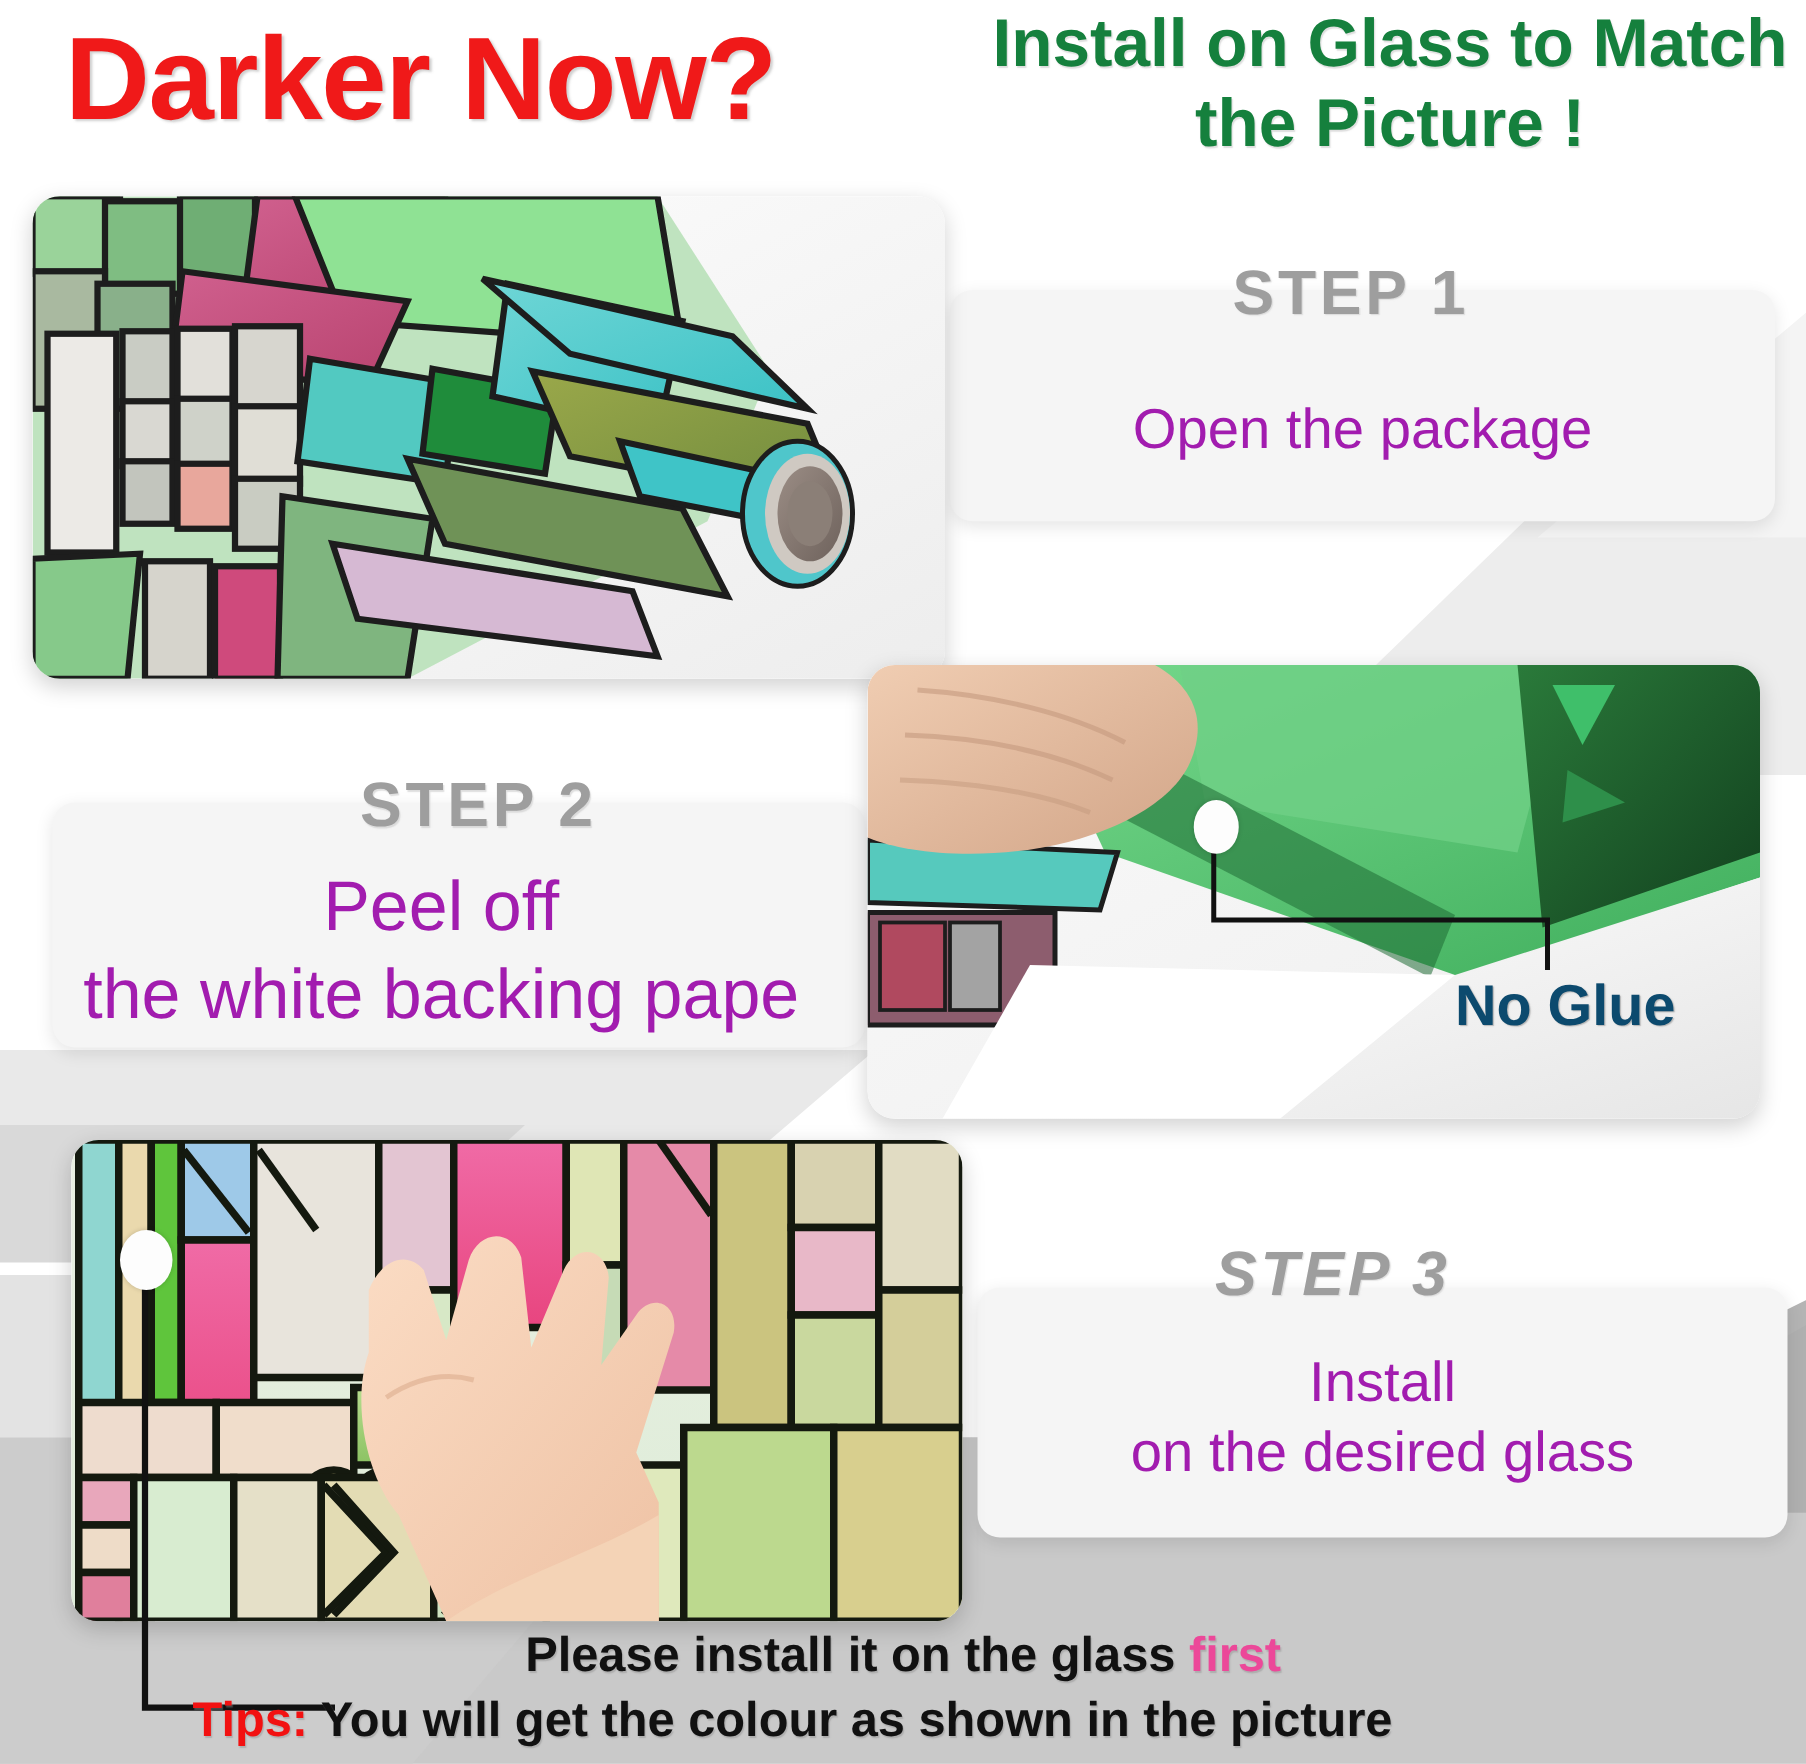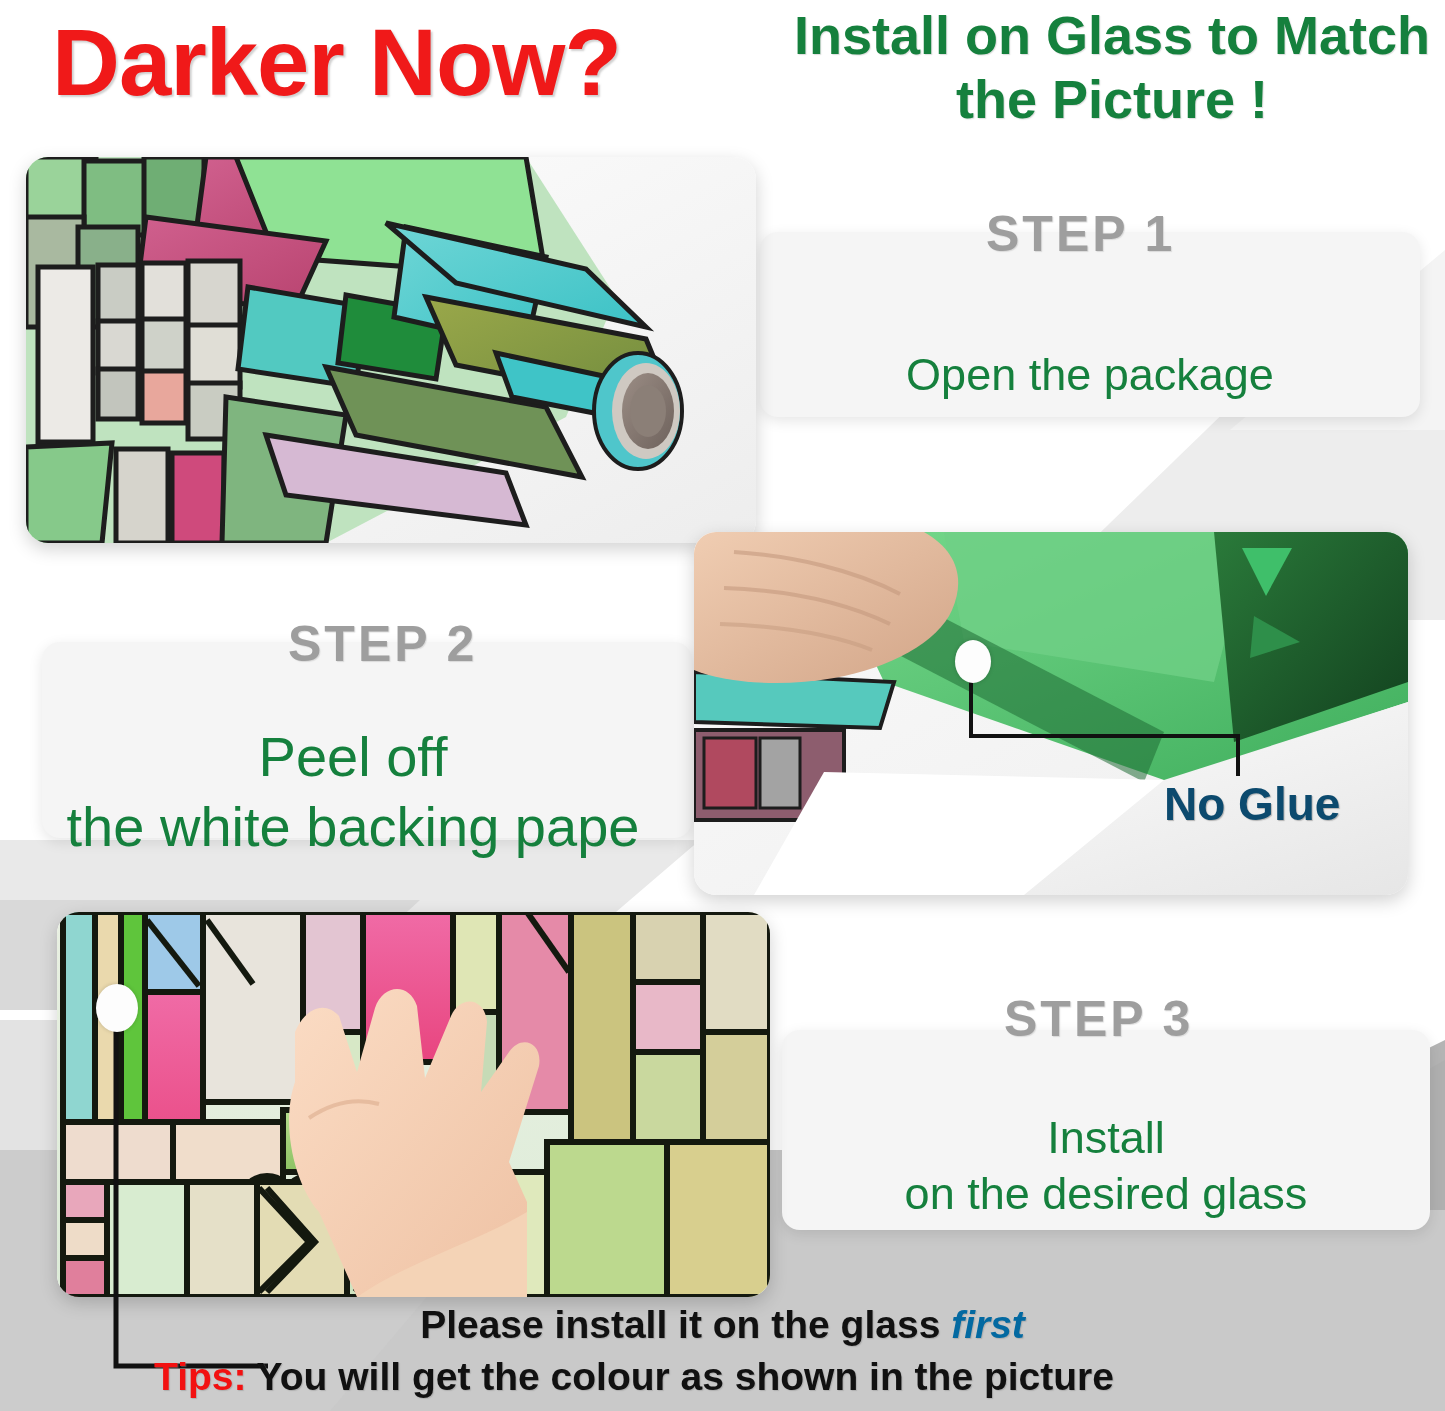--- a/index.html
+++ b/index.html
@@ -60,26 +60,26 @@
 
   .step-label{
     position:absolute; z-index:7;
     font-size:50px; font-weight:bold; color:#9e9e9e;
     letter-spacing:3px;
     text-shadow:1px 1px 1px rgba(200,200,200,0.6);
     white-space:nowrap;
   }
   #step-label-1{ left:986px; top:205px; }
   #step-label-2{ left:288px; top:615px; }
-  #step-label-3{ left:1004px; top:990px; }
+  #step-label-3{ left:972px; top:990px;font-style:italic; }
 
   .step-body{
     position:absolute; z-index:7;
-    color:#15803d; font-size:43px; line-height:1.25;
-    text-align:center; white-space:pre-line;margin-top:32px;
+    color:#a21caf; font-size:43px; line-height:1.25;
+    text-align:center; white-space:pre-line;
   }
   #step-body-1{ left:760px; top:315px; width:660px; font-size:45px; }
   #step-body-2{ left:28px; top:690px; width:650px; font-size:56px; }
   #step-body-3{ left:782px; top:1078px; width:648px; font-size:45px; }
 
   
   .no-glue{
     position:absolute; z-index:9;
     left:1164px; top:777px;
     color:#0c4a6e; font-size:46px; font-weight:bold;
@@ -103,21 +103,21 @@
     left:0; top:1303px; width:1445px;
     text-align:center; font-size:39px; font-weight:bold; color:#111;
     text-shadow:1px 1px 1px rgba(140,140,140,0.45);
   }
   .tips-line2{
     position:absolute; z-index:9;
     left:0; top:1355px; width:1268px;
     text-align:center; font-size:39px; font-weight:bold; color:#111;
     text-shadow:1px 1px 1px rgba(140,140,140,0.45);
   }
-  .red{ color:#0369a1;font-style:italic; }
+  .red{ color:#ec4899; }
   .tipword{ color:#f21111; }
 </style>
 </head>
 <body>
 
 <div class="bg">
   <svg viewBox="0 0 1445 1411" preserveAspectRatio="none">
     <defs>
       <linearGradient id="gwhite" x1="0" y1="0" x2="0" y2="1">
         <stop offset="0" stop-color="#ffffff"></stop>

